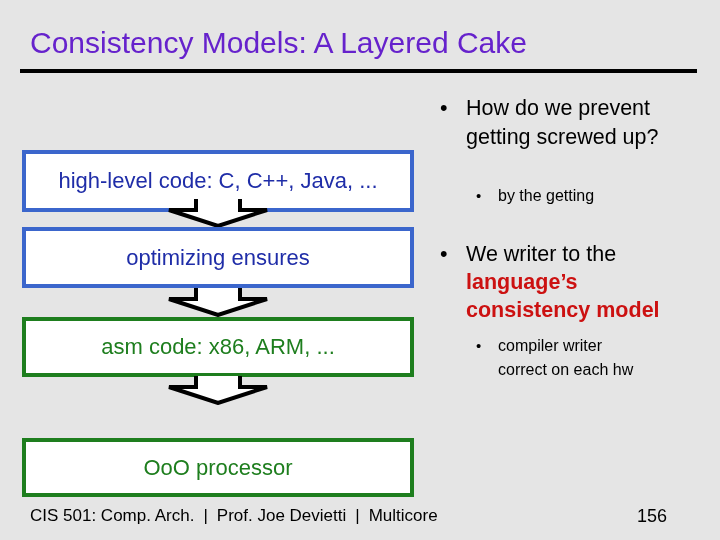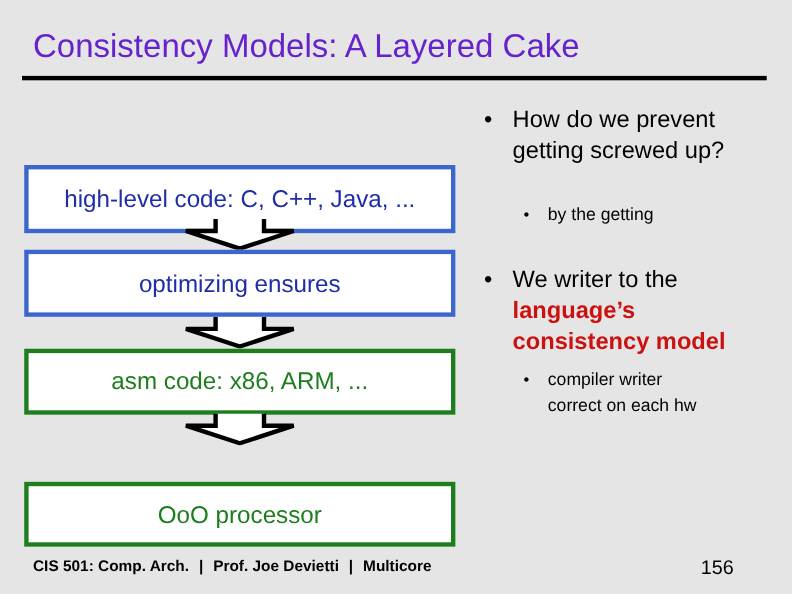--- a/index.html
+++ b/index.html
@@ -38,23 +38,22 @@
   .b2 .marker { width:26px; }
   .highlight { color:#cc1111; font-weight:bold; }
 
   .sub { font-size:16px; line-height:24px; }
   .sub1 { left:476px; top:184px; }
   .sub1 .marker { width:22px; font-size:15px; }
   .sub2 { left:476px; top:334px; }
   .sub2 .marker { width:22px; font-size:15px; }
 
   .footer-left {
-    position:absolute; left:30px; top:506px; font-size:14px; color:#000;
+    position:absolute; left:30px; top:506px; font-size:17px; color:#000;
     white-space:nowrap;
-    font-weight:bold;
   }
   .footer-left .sep { margin:0 9px; }
   .footer-page { position:absolute; left:637px; top:506px; font-size:18px; color:#000; }
 </style>
 </head>
 <body>
 
 <div class="slide">
 
   <div class="title">Consistency Models: A Layered Cake</div>

